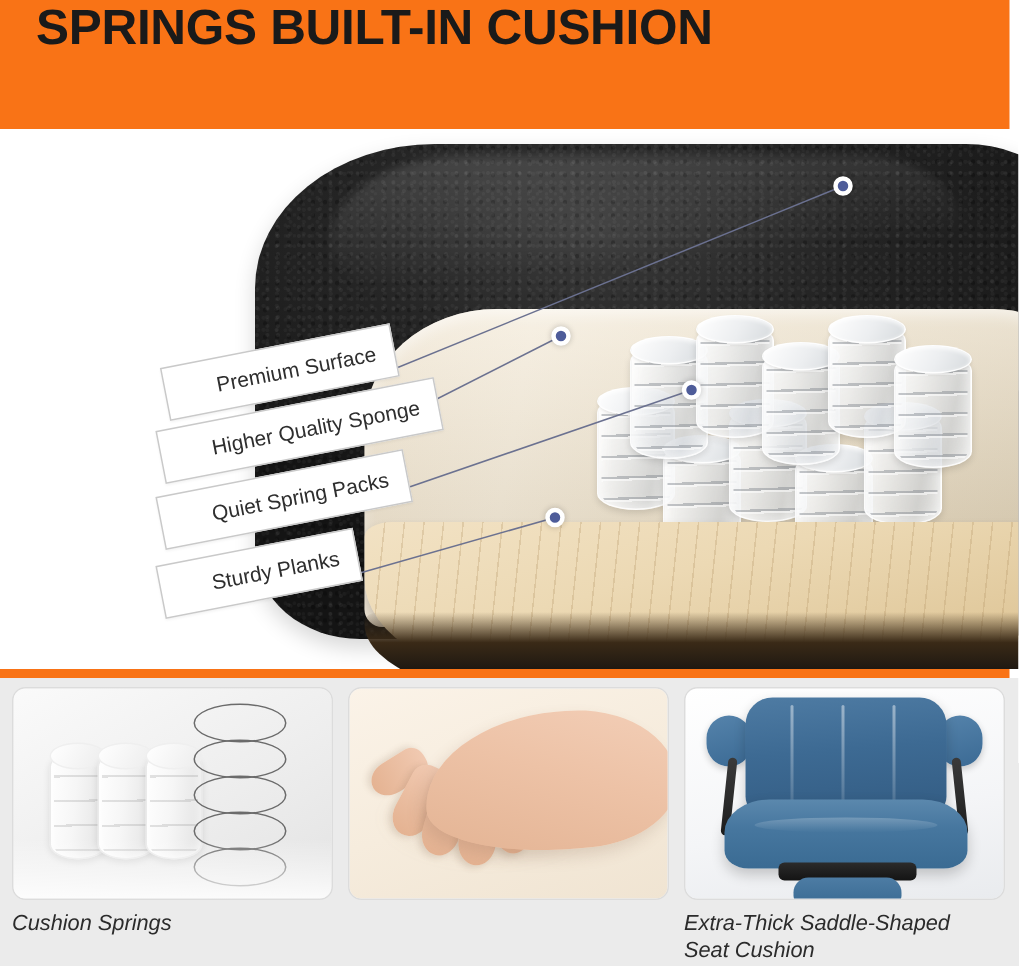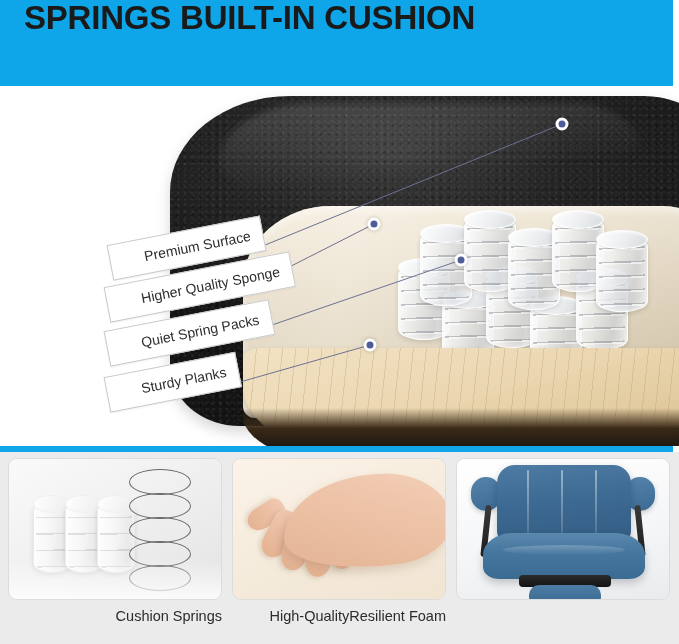--- a/index.html
+++ b/index.html
@@ -5,21 +5,21 @@
   * { box-sizing: border-box; margin: 0; padding: 0; }
   html, body {
     width: 679px; height: 644px;
     background: #ffffff;
     font-family: "Liberation Sans", sans-serif;
     overflow: hidden;
   }
   #page {
     position: relative;
     width: 673px; height: 644px;
-    background: #0ea5e9;
+    background: #f97316;
   }
 
   
   .hdr-title {
     position: absolute; left: 24px; top: -1px;
     font-size: 33px; font-weight: 700; letter-spacing: -0.2px;
     color: #1a1a1a; white-space: nowrap;
     font-family: "Liberation Sans", sans-serif;
   }
   .hdr-sub {
@@ -192,25 +192,26 @@
     border-radius:9px;
     overflow:hidden;
   }
   .card.c1 { left:8px; }
   .card.c2 { left:232px; }
   .card.c3 { left:456px; }
 
   .cap {
     position:absolute; top:156px;
     width:214px;
-    text-align:right;
+    text-align:left;
     font-size:14.5px;
     color:#2b2b2b;
     line-height:1.22;
     font-family:"Liberation Sans", sans-serif;
+    font-style:italic;
   }
   .cap.p1 { left:8px; }
   .cap.p2 { left:232px; }
   .cap.p3 { left:456px; }
 
   
   .c1-bg { position:absolute; inset:0; background:linear-gradient(150deg,#fafafa 0%,#eeeeee 55%,#e3e3e3 100%); }
   .pocket {
     position:absolute; bottom:26px;
     width:38px; height:72px;
@@ -411,16 +412,17 @@
           <i style="left:98px;"></i>
       </div>
       <div class="ch-post l"></div>
       <div class="ch-post r"></div>
       <div class="ch-seat"></div>
       <div class="ch-base"></div>
       <div class="ch-foot"></div>
     </div>
 
     <div class="cap p1">Cushion Springs</div>
-    <div class="cap p2">High-QualityResilient Foam</div>
+    <div class="cap p3" style="white-space:pre-line;">Extra-Thick Saddle-Shaped
+Seat Cushion</div>
   </div>
 
 </div>
 
 </body></html>

